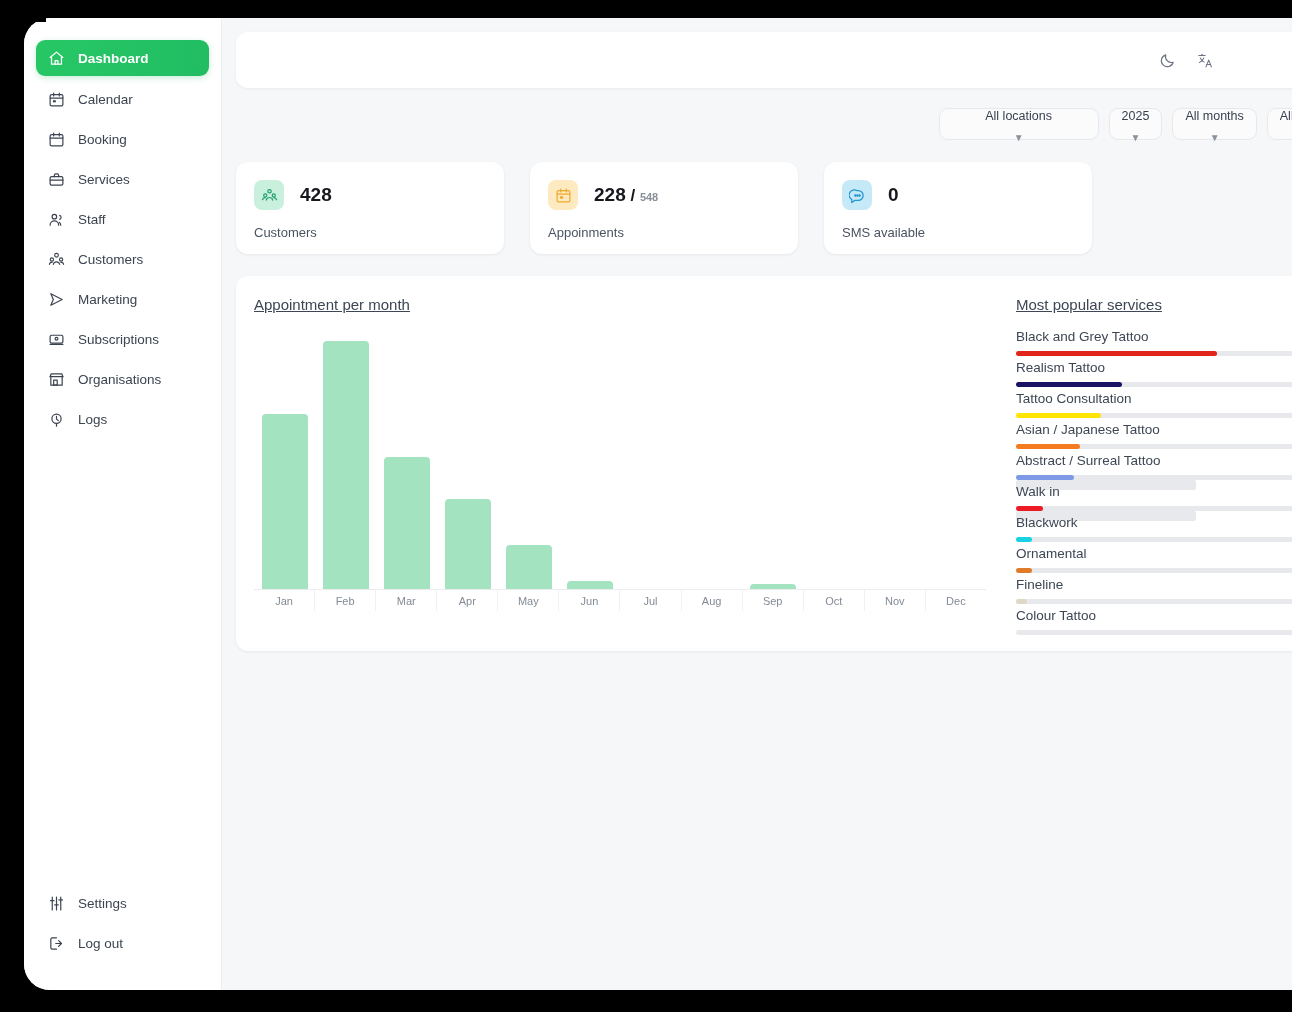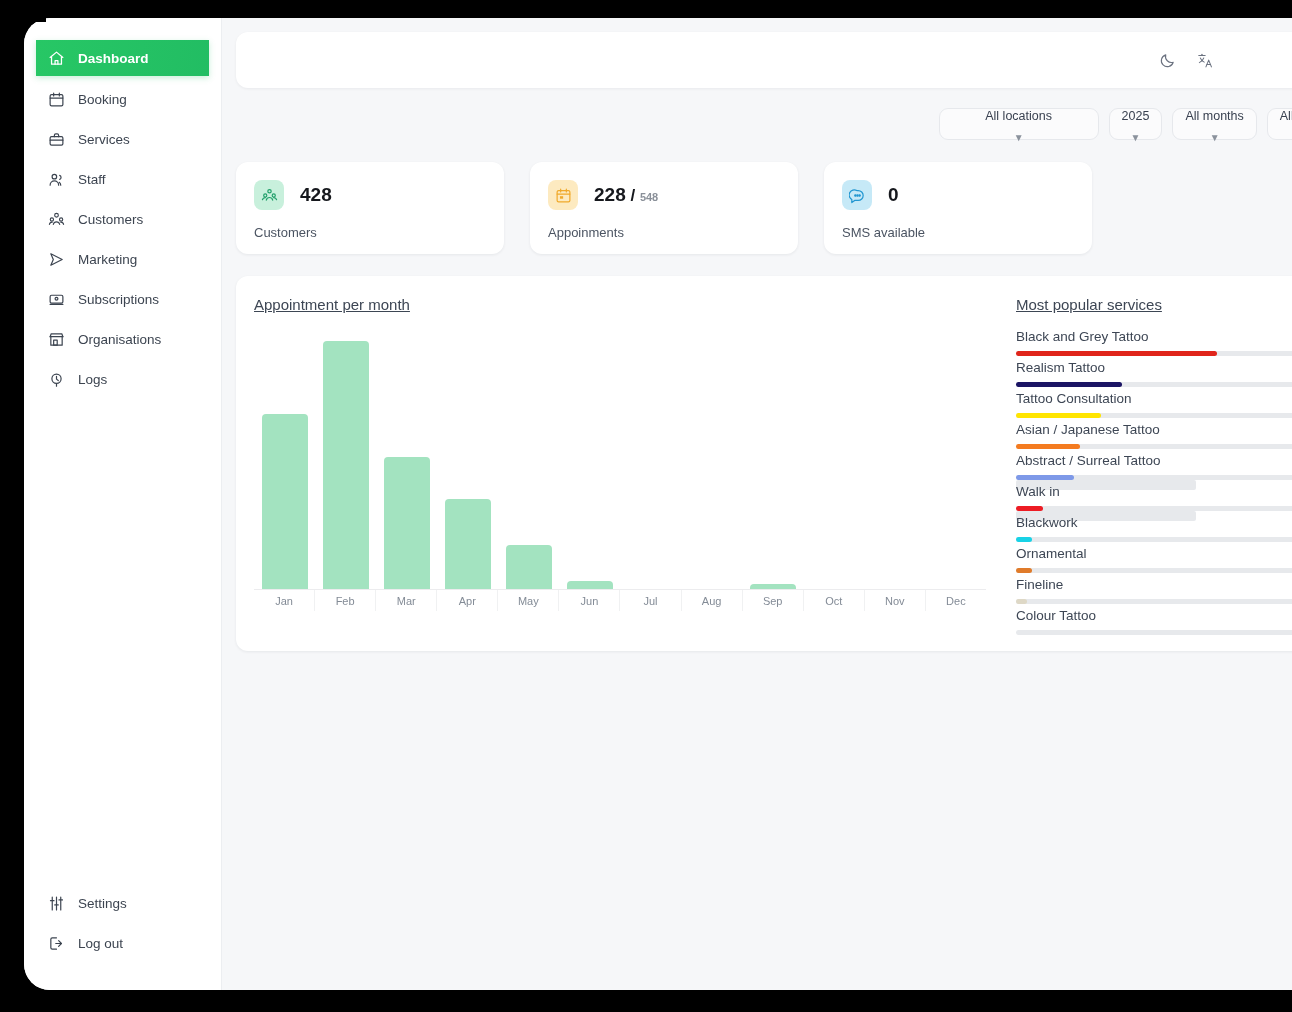--- a/index.html
+++ b/index.html
@@ -54,21 +54,21 @@
   .collapse-btn {
     width: 24px; height: 24px; border-radius: 6px;
     background: #f1f2f4; border: none;
     display: flex; align-items: center; justify-content: center;
     color: #9aa0a8; font-size: 12px; cursor: pointer;
   }
   .nav { margin-top: 22px; padding: 0 12px; flex: 1; }
   .nav-item {
     display: flex; align-items: center; gap: 13px;
     height: 34px; padding: 0 12px; margin-bottom: 6px;
-    border-radius: 0; cursor: pointer;
+    border-radius: 9px; cursor: pointer;
     color: #3c4450; font-size: 13.5px;
   }
   .nav-item.active {
     background: linear-gradient(100deg,#27c765,#22bd63);
     color: #fff; font-weight: 600; height: 36px;
     box-shadow: 0 2px 6px rgba(34,189,99,0.25);
   }
   .nav-item .ico { width: 17px; height: 17px; display:flex; align-items:center; justify-content:center; flex:0 0 17px; }
   .nav-item .ico svg { width: 17px; height: 17px; }
   .nav-bottom { padding: 0 12px 24px 12px; }
@@ -193,20 +193,31 @@
       <nav class="nav">
         <div class="nav-item active">
           <span class="ico">
               <svg viewBox="0 0 24 24" fill="none" stroke="currentColor" stroke-width="1.8" stroke-linecap="round" stroke-linejoin="round">
                 <path d="M3 10.5 12 3l9 7.5"></path>
                 <path d="M5 9.8V20h14V9.8"></path>
                 <path d="M10 20v-5h4v5"></path>
               </svg>
             </span>
           <span>Dashboard</span>
+        </div>
+        <div class="nav-item">
+          <span class="ico">
+              <svg viewBox="0 0 24 24" fill="none" stroke="currentColor" stroke-width="1.7" stroke-linecap="round" stroke-linejoin="round">
+                <rect x="3" y="5" width="18" height="16" rx="2"></rect>
+                <path d="M3 10h18"></path>
+                <path d="M8 3v4M16 3v4"></path>
+                <rect x="7" y="13" width="4" height="3" fill="currentColor" stroke="none"></rect>
+              </svg>
+            </span>
+          <span>Calendar</span>
         </div>
         <div class="nav-item">
           <span class="ico">
               <svg viewBox="0 0 24 24" fill="none" stroke="currentColor" stroke-width="1.7" stroke-linecap="round" stroke-linejoin="round">
                 <rect x="3" y="5" width="18" height="16" rx="2"></rect>
                 <path d="M3 10h18"></path>
                 <path d="M8 3v4M16 3v4"></path>
               </svg>
             </span>
           <span>Booking</span>

